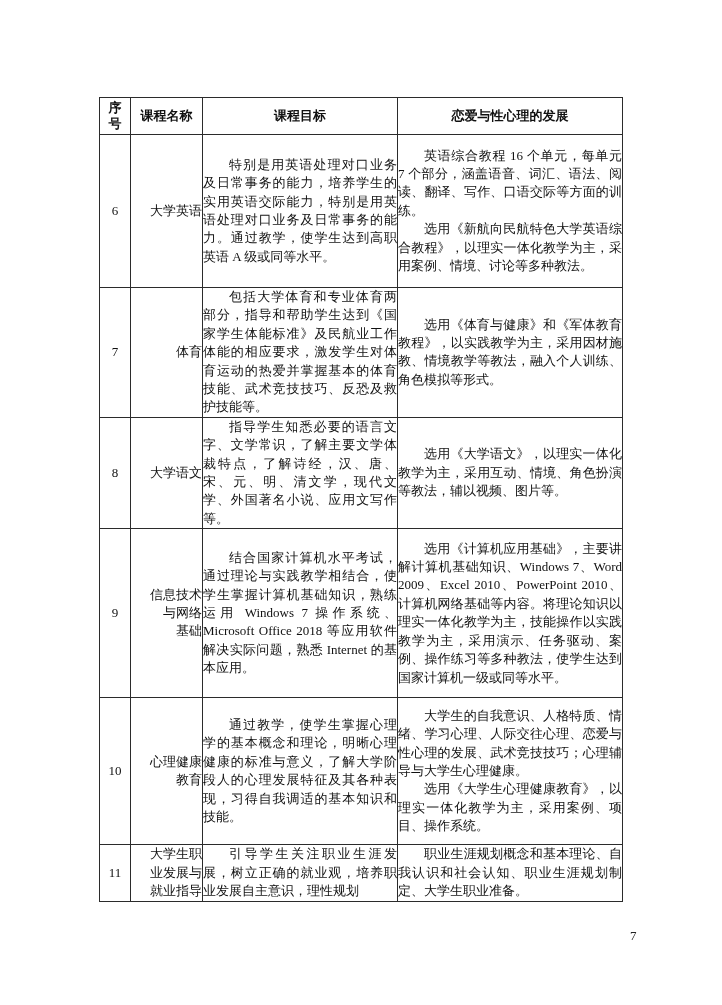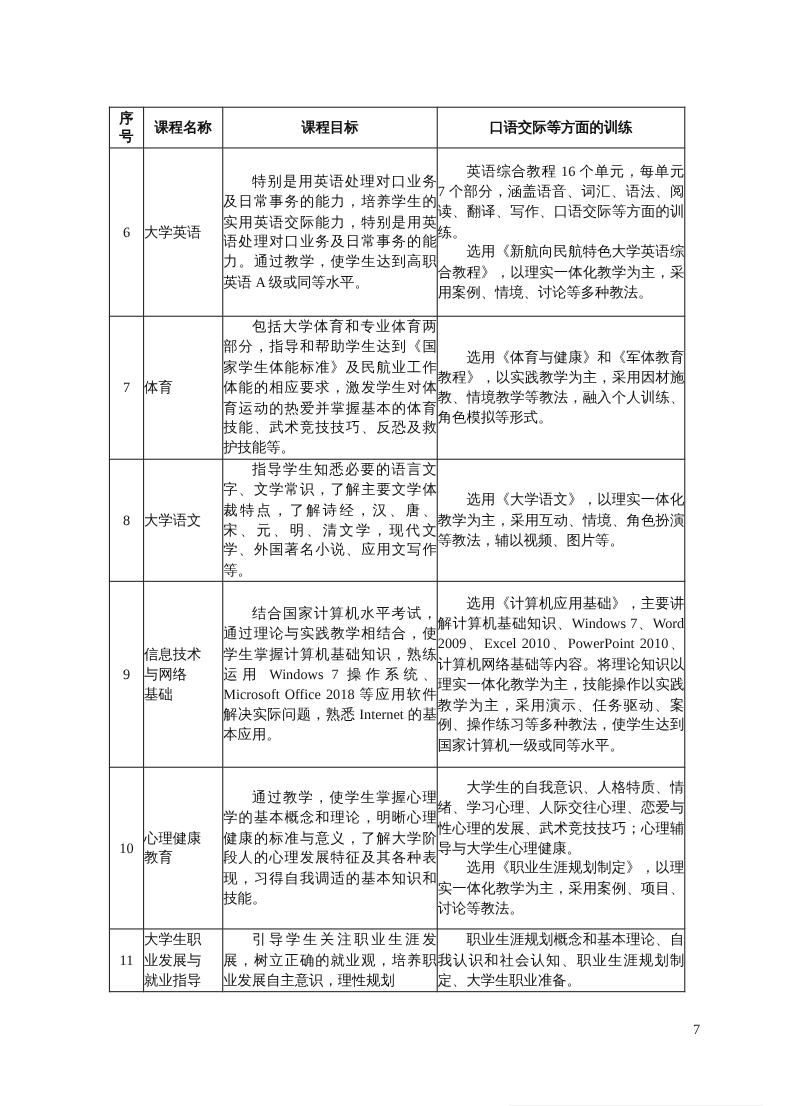--- a/index.html
+++ b/index.html
@@ -33,21 +33,21 @@
   col.c4{width:225px;}
   tr.hdr th{
     font-weight:bold;
     text-align:center;
     white-space:pre-line;
     line-height:16px;
     padding:2px 1px;
   }
   td.c-no{text-align:center;}
   td.c-name{
-    text-align:left;
+    text-align:right;
     white-space:pre-line;
     padding:1px 2px;
   }
   td.c-obj, td.c-content{
     padding:1px 5px;
     text-align:justify;
     text-justify:inter-ideograph;
   }
   td p{
     margin:0;
@@ -71,21 +71,21 @@
         <col class="c2">
         <col class="c3">
         <col class="c4">
     </colgroup>
     <tbody>
         <tr class="hdr" style="height:36px">
       <th>序
 号</th>
       <th>课程名称</th>
       <th>课程目标</th>
-      <th>口语交际等方面的训练</th>
+      <th>恋爱与性心理的发展</th>
     </tr>
 
     <tr style="height:153px">
       <td class="c-no">6</td>
       <td class="c-name">大学英语</td>
       <td class="c-obj">
         <p>特别是用英语处理对口业务及日常事务的能力，培养学生的实用英语交际能力，特别是用英语处理对口业务及日常事务的能力。通过教学，使学生达到高职英语 A 级或同等水平。</p>
       </td>
       <td class="c-content">
         <p>英语综合教程 16 个单元，每单元 7 个部分，涵盖语音、词汇、语法、阅读、翻译、写作、口语交际等方面的训练。</p>
@@ -130,21 +130,21 @@
 
     <tr style="height:147px">
       <td class="c-no">10</td>
       <td class="c-name">心理健康
 教育</td>
       <td class="c-obj">
         <p>通过教学，使学生掌握心理学的基本概念和理论，明晰心理健康的标准与意义，了解大学阶段人的心理发展特征及其各种表现，习得自我调适的基本知识和技能。</p>
       </td>
       <td class="c-content">
         <p>大学生的自我意识、人格特质、情绪、学习心理、人际交往心理、恋爱与性心理的发展、武术竞技技巧；心理辅导与大学生心理健康。</p>
-        <p>选用《职业生涯规划制定》，以理实一体化教学为主，采用案例、项目、讨论等教法。</p>
+        <p>选用《大学生心理健康教育》，以理实一体化教学为主，采用案例、项目、操作系统。</p>
       </td>
     </tr>
 
     <tr style="height:56px">
       <td class="c-no">11</td>
       <td class="c-name">大学生职
 业发展与
 就业指导</td>
       <td class="c-obj">
         <p>引导学生关注职业生涯发展，树立正确的就业观，培养职业发展自主意识，理性规划</p>

